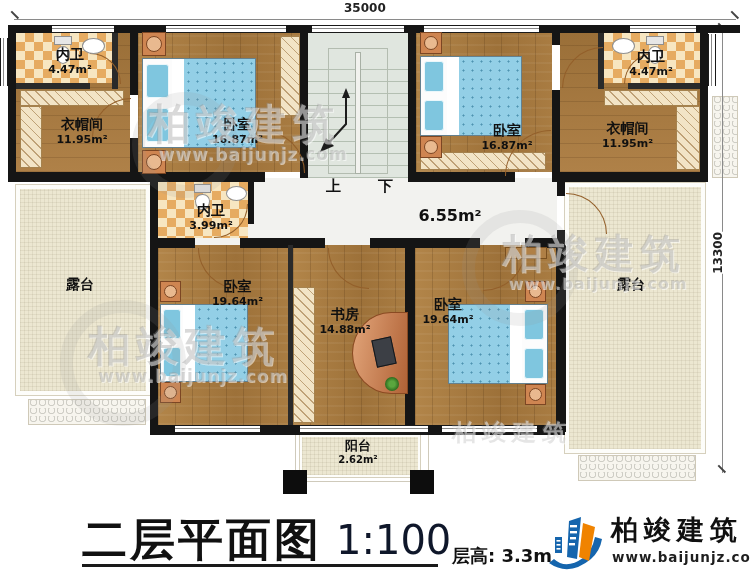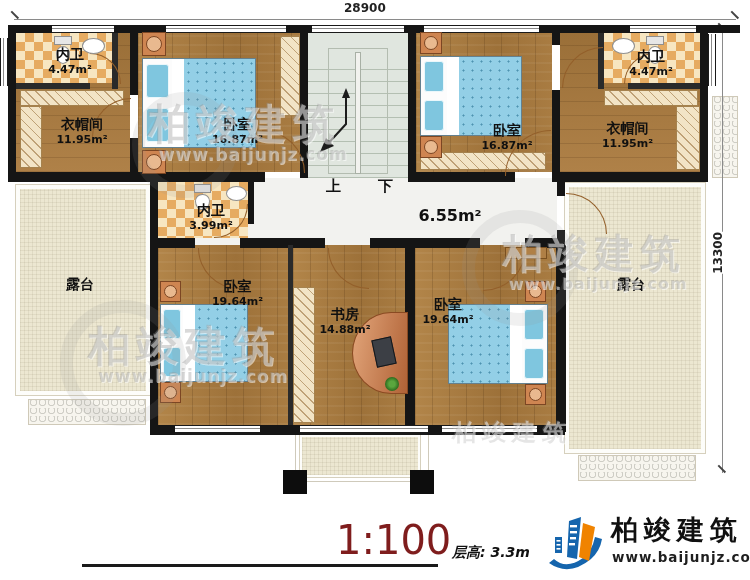--- a/index.html
+++ b/index.html
@@ -62,39 +62,39 @@
   .wm{position:absolute;color:rgba(150,150,150,.36);font-weight:700;letter-spacing:6px;z-index:40;white-space:nowrap;
     text-shadow:1px 1px 0 rgba(255,255,255,.55);}
   .wm.site{letter-spacing:1px;}
   .ring{position:absolute;border-radius:50%;border:13px solid rgba(150,150,150,.14);z-index:39;}
   .dimline{position:absolute;background:#8a8a8a;z-index:6;}
   .tick{position:absolute;width:10px;height:1.5px;background:#444;transform:rotate(45deg);z-index:6;}
   .dimtext{position:absolute;font-size:12px;font-weight:700;color:#222;z-index:7;background:#fff;padding:0 3px;}
   .dimtext.vert{writing-mode:vertical-rl;transform:rotate(180deg);}
   .updown{position:absolute;font-size:15px;font-weight:700;color:#111;z-index:30;}
   .plan-title{position:absolute;left:82px;top:510px;font-size:45px;font-weight:700;letter-spacing:3px;color:#111;z-index:30;}
-  .plan-scale{position:absolute;left:336px;top:517px;font-size:40px;font-weight:400;color:#7f1d1d;z-index:30;}
+  .plan-scale{position:absolute;left:336px;top:517px;font-size:40px;font-weight:400;color:#0f172a;z-index:30;}
   .underline{position:absolute;left:82px;top:564px;width:356px;height:3px;background:#1a1a1a;z-index:30;}
-  .floor-h{position:absolute;left:452px;top:544px;font-size:14px;font-weight:700;color:#111;z-index:30;font-style:italic;}
+  .floor-h{position:absolute;left:452px;top:544px;font-size:18px;font-weight:700;color:#111;z-index:30;}
   .tarea{position:absolute;left:447px;top:444px;display:flex;align-items:baseline;gap:6px;z-index:41;}
   .tarea .lab{font-size:18px;font-weight:700;color:#111;}
   .tarea .val{font-size:23px;font-weight:700;color:#111;}
   .brand{position:absolute;left:611px;top:512px;font-size:27px;font-weight:700;letter-spacing:6px;color:#101010;z-index:30;}
   .bsite{position:absolute;left:612px;top:549px;font-size:13.5px;font-weight:700;letter-spacing:1px;color:#1e1e1e;z-index:30;}
   .logo{position:absolute;left:543px;top:511px;z-index:30;}
 </style>
 </head>
 <body>
 
 <div id="plan">
 
   <div class="dimline" style="left:14px;top:19px;width:722px;height:1px"></div>
   <i class="tick" style="left:10px;top:14px"></i>
   <i class="tick" style="left:730px;top:14px"></i>
-  <div class="dimtext" style="left:341px;top:1px">28900</div>
+  <div class="dimtext" style="left:341px;top:1px">35000</div>
   <div class="dimline" style="left:722px;top:28px;width:1px;height:445px"></div>
   <i class="tick" style="left:717px;top:26px"></i>
   <i class="tick" style="left:717px;top:468px"></i>
   <div class="dimtext vert" style="left:708px;top:232px">13300</div>
 
   <div class="wood-h" style="left:16px;top:33px;width:114px;height:139px"></div>
   <div class="tile" style="left:16px;top:33px;width:96px;height:50px"></div>
   <div class="wood" style="left:138px;top:33px;width:162px;height:139px"></div>
   <div class="stairwell" style="left:308px;top:33px;width:100px;height:145px"></div>
   <div class="treads" style="left:308px;top:58px;width:100px;height:120px"></div>
@@ -290,38 +290,43 @@
     <span class="ar">19.64m²</span>
     </div>
   <div class="rlabel" style="left:310px;top:306px;width:70px">
     <span class="nm">书房</span>
     <span class="ar">14.88m²</span>
     </div>
   <div class="rlabel" style="left:408px;top:296px;width:80px">
     <span class="nm">卧室</span>
     <span class="ar">19.64m²</span>
     </div>
+  <div class="rlabel" style="left:318px;top:438px;width:80px">
+    <span class="nm" style="font-size:13px">阳台</span>
+    <span class="ar" style="font-size:10px">2.62m²</span>
+    </div>
 
   <div class="updown" style="left:326px;top:177px">上</div>
   <div class="updown" style="left:378px;top:177px">下</div>
 
   <div class="ring" style="left:132px;top:92px;width:80px;height:80px"></div>
   <div class="wm" style="left:148px;top:96px;font-size:42px">柏竣建筑</div>
   <div class="wm site" style="left:158px;top:144px;font-size:17px">www.baijunjz.com</div>
   <div class="ring" style="left:60px;top:300px;width:100px;height:100px"></div>
   <div class="wm" style="left:88px;top:318px;font-size:42px">柏竣建筑</div>
   <div class="wm site" style="left:98px;top:366px;font-size:17px">www.baijunjz.com</div>
   <div class="ring" style="left:462px;top:210px;width:90px;height:90px"></div>
   <div class="wm" style="left:502px;top:226px;font-size:40px">柏竣建筑</div>
   <div class="wm site" style="left:508px;top:274px;font-size:16px">www.baijunjz.com</div>
   <div class="wm" style="left:452px;top:416px;font-size:24px;color:rgba(160,160,160,.28)">柏竣建筑</div>
 
   <div class="tarea">
   </div>
 
+  <div class="plan-title">二层平面图</div>
   <div class="plan-scale">1:100</div>
   <div class="underline"></div>
   <div class="floor-h">层高: 3.3m</div>
   <svg class="logo" width="64" height="64" viewBox="0 0 64 64">
     <path d="M6 52 Q26 66 48 48 Q57 40 59 28 L52 26 Q49 40 40 47 Q23 59 11 48 Z" fill="#1565ad"></path>
     <polygon points="26,10 38,6 34,48 24,46" fill="#1565ad"></polygon>
     <polygon points="40,12 52,16 46,50 36,46" fill="#f08300"></polygon>
     <rect x="27" y="14" width="7" height="2.4" fill="#fff"></rect>
       <rect x="27" y="20" width="7" height="2.4" fill="#fff"></rect>
     <rect x="27" y="26" width="6" height="2.4" fill="#fff"></rect>

